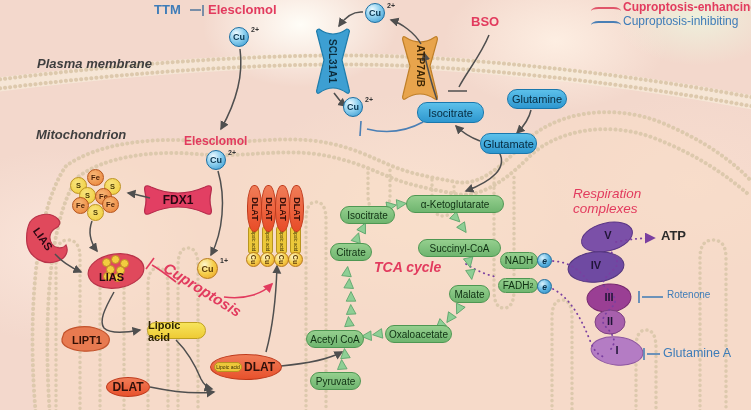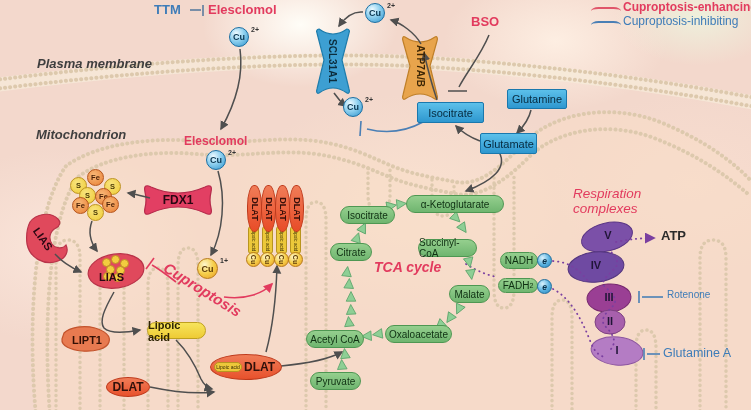--- a/index.html
+++ b/index.html
@@ -12,21 +12,21 @@
       radial-gradient(200px 140px at 8% 60%, #fae5da, rgba(250,229,218,0) 70%),
       radial-gradient(260px 160px at 55% 50%, #fae2d0, rgba(250,226,208,0) 70%),
       radial-gradient(200px 130px at 92% 45%, #f8ddcf, rgba(248,221,207,0) 70%),
       #f3d8cc;}
   svg.underlay{position:absolute;left:0;top:0}
   .lbl{position:absolute;white-space:nowrap;line-height:1.05;color:#222}
   .it{font-style:italic;font-weight:bold;color:#3f3f3f}
   .red{color:#e23b5e;font-weight:bold}
   .blue{color:#3e7cb8}
   .bp{position:absolute;height:21px;background:linear-gradient(#5cc0ea,#2e97cf);
-     border:1.5px solid #1a78ad;border-radius:2px;display:flex;align-items:center;
+     border:1.5px solid #1a78ad;border-radius:10px;display:flex;align-items:center;
      justify-content:center;font-size:11px;color:#062a3f;box-sizing:border-box}
   .gp{position:absolute;height:18px;background:linear-gradient(#95cf8e,#6fb56f);
      border:1.5px solid #4e9752;border-radius:9px;display:flex;align-items:center;
      justify-content:center;font-size:10px;color:#0f3012;box-sizing:border-box}
   .cu{position:absolute;width:20px;height:20px;border-radius:50%;
      background:radial-gradient(circle at 35% 30%,#eefaff,#8ed0ef 45%,#2e93cc);
      border:1px solid #1b6fa3;display:flex;align-items:center;justify-content:center;
      font-size:9px;font-weight:bold;color:#0a3752;box-sizing:border-box}
   .cu.gold{background:radial-gradient(circle at 35% 30%,#fdf6cd,#f6cf4a 50%,#e89c25);
      border-color:#b87a18;color:#5c3a06}
@@ -313,21 +313,21 @@
 <div class="scu" style="left:274px;top:252px">
       <span>Cu</span>
     </div>
 <div class="scu" style="left:288px;top:252px">
       <span>Cu</span>
     </div>
 
 <div class="gp" style="left:340px;top:206px;width:55px">Isocitrate</div>
 <div class="gp" style="left:330px;top:243px;width:42px">Citrate</div>
 <div class="gp" style="left:406px;top:195px;width:98px">α-Ketoglutarate</div>
-<div class="gp" style="left:418px;top:239px;width:59px">Succinyl-CoA</div>
+<div class="gp" style="left:418px;top:239px;width:83px">Succinyl-CoA</div>
 <div class="gp" style="left:449px;top:285px;width:41px">Malate</div>
 <div class="gp" style="left:385px;top:325px;width:67px">Oxaloacetate</div>
 <div class="gp" style="left:306px;top:330px;width:58px">Acetyl CoA</div>
 <div class="gp" style="left:310px;top:372px;width:51px">Pyruvate</div>
 <div class="lbl" style="left:374px;top:260px;font-size:14px;font-weight:bold;font-style:italic;color:#e23b5e">TCA cycle</div>
 
 <div class="lbl" style="left:573px;top:186px;font-size:13.5px;font-weight:normal;font-style:italic;color:#e23b5e;white-space:normal;width:96px;line-height:15px">Respiration complexes</div>
 <div class="cxl" style="left:600px;top:229px;width:16px">V</div>
 <div class="cxl" style="left:586px;top:259px;width:20px">IV</div>
 <div class="cxl" style="left:598px;top:291px;width:22px">III</div>

